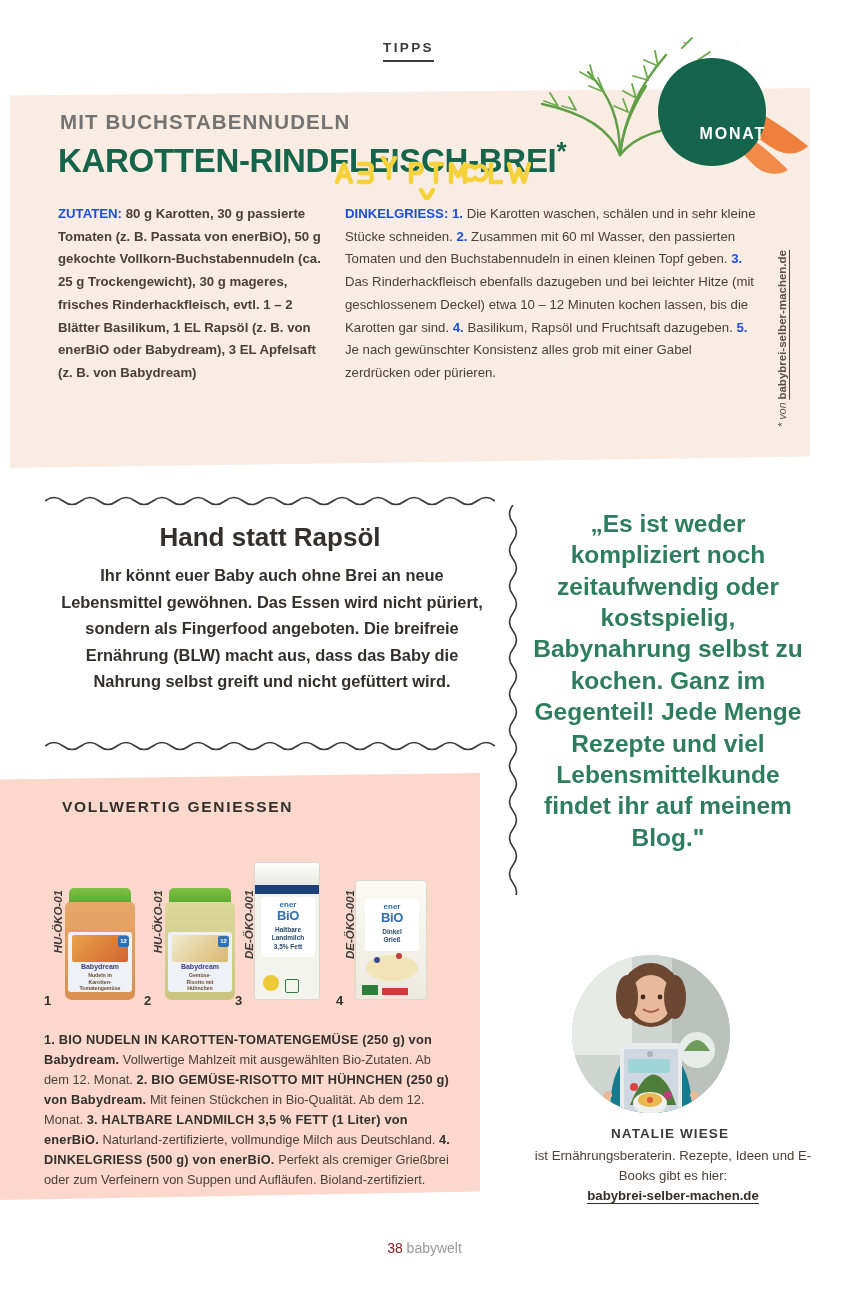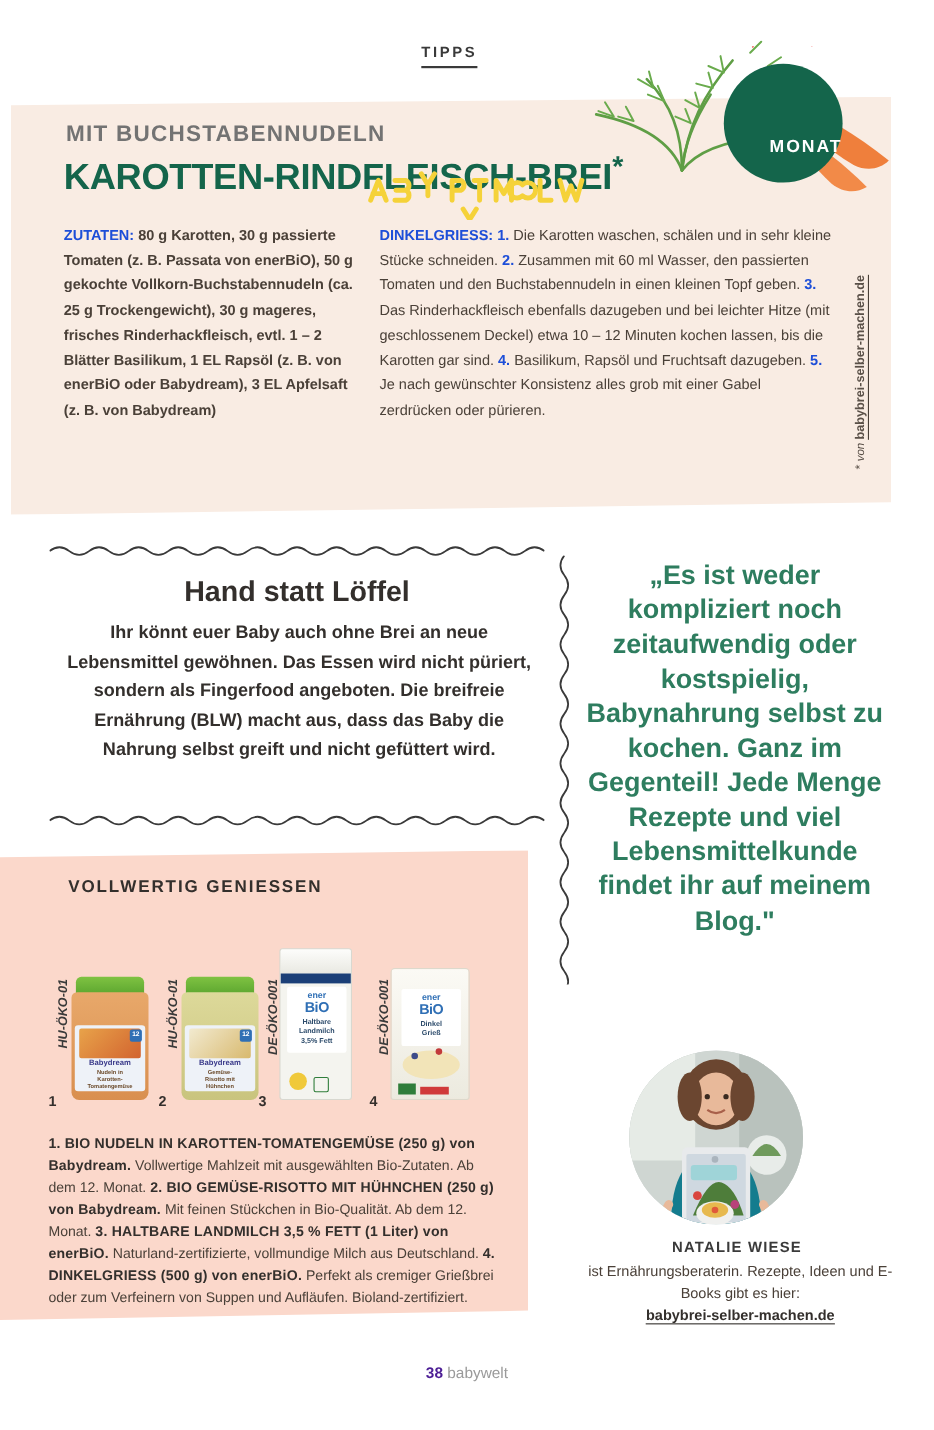--- a/index.html
+++ b/index.html
@@ -170,21 +170,21 @@
   .pouch { position: relative; width: 72px; height: 120px;
            background: linear-gradient(#fbfaf5,#eceadf); border-radius: 4px 4px 3px 3px;
            border: 1px solid #ddd9cc; overflow: hidden; }
   .pouch-lbl { position: absolute; left: 9px; top: 18px; width: 54px; height: 52px;
                background: #fff; border-radius: 2px; }
 
   .footer {
     position: absolute; left: 0; top: 1240px; width: 849px; text-align: center;
     font-size: 14px; color: #9a9a9a;
   }
-  .footer b { font-weight: 700; color: #4c1d95; margin-top: 44px; }
+  .footer b { font-weight: 400; color: #7f1d1d; margin-top: 44px; }
 </style>
 </head>
 <body>
 
 <div class="page">
 
   <div class="kicker">TIPPS</div>
 
   <div class="recipe-card"></div>
 
@@ -246,21 +246,21 @@
     <b>1.</b><span> Die Karotten waschen, schälen und in sehr kleine Stücke schneiden. </span><b>2.</b><span> Zusammen mit 60 ml Wasser, den passierten Tomaten und den Buchstabennudeln in einen kleinen Topf geben. </span><b>3.</b><span> Das Rinderhackfleisch ebenfalls dazugeben und bei leichter Hitze (mit geschlossenem Deckel) etwa 10 – 12 Minuten kochen lassen, bis die Karotten gar sind. </span><b>4.</b><span> Basilikum, Rapsöl und Fruchtsaft dazugeben. </span><b>5.</b><span> Je nach gewünschter Konsistenz alles grob mit einer Gabel zerdrücken oder pürieren.</span>
   </div>
 
   <div class="vcredit">
     <span class="star">*</span><em> von </em><b>babybrei-selber-machen.de</b>
   </div>
 
   <svg class="wave-top" viewBox="0 0 450 14" preserveAspectRatio="none">
     <path d="M0 8 q 9 -7 18 0 t 18 0 t 18 0 t 18 0 t 18 0 t 18 0 t 18 0 t 18 0 t 18 0 t 18 0 t 18 0 t 18 0 t 18 0 t 18 0 t 18 0 t 18 0 t 18 0 t 18 0 t 18 0 t 18 0 t 18 0 t 18 0 t 18 0 t 18 0 t 18 0" fill="none" stroke="#3a3a3a" stroke-width="1.6"></path>
   </svg>
-  <div class="hsl-title">Hand statt Löffel</div>
+  <div class="hsl-title">Hand statt Rapsöl</div>
   <div class="hsl-body">Ihr könnt euer Baby auch ohne Brei an neue Lebensmittel gewöhnen. Das Essen wird nicht püriert, sondern als Fingerfood angeboten. Die breifreie Ernährung (BLW) macht aus, dass das Baby die Nahrung selbst greift und nicht gefüttert wird.</div>
   <svg class="wave-bot" viewBox="0 0 450 14" preserveAspectRatio="none">
     <path d="M0 8 q 9 -7 18 0 t 18 0 t 18 0 t 18 0 t 18 0 t 18 0 t 18 0 t 18 0 t 18 0 t 18 0 t 18 0 t 18 0 t 18 0 t 18 0 t 18 0 t 18 0 t 18 0 t 18 0 t 18 0 t 18 0 t 18 0 t 18 0 t 18 0 t 18 0 t 18 0" fill="none" stroke="#3a3a3a" stroke-width="1.6"></path>
   </svg>
 
   <svg class="quote-wave" viewBox="0 0 16 390" preserveAspectRatio="none">
     <path d="M8 0 q -7 9 0 18 t 0 18 t 0 18 t 0 18 t 0 18 t 0 18 t 0 18 t 0 18 t 0 18 t 0 18 t 0 18 t 0 18 t 0 18 t 0 18 t 0 18 t 0 18 t 0 18 t 0 18 t 0 18 t 0 18 t 0 18 t 0 18" fill="none" stroke="#3a3a3a" stroke-width="1.6"></path>
   </svg>
   <div class="quote">„Es ist weder kompliziert noch zeitaufwendig oder kostspielig, Babynahrung selbst zu kochen. Ganz im Gegenteil! Jede Menge Rezepte und viel Lebensmittelkunde findet ihr auf meinem Blog."</div>
 

